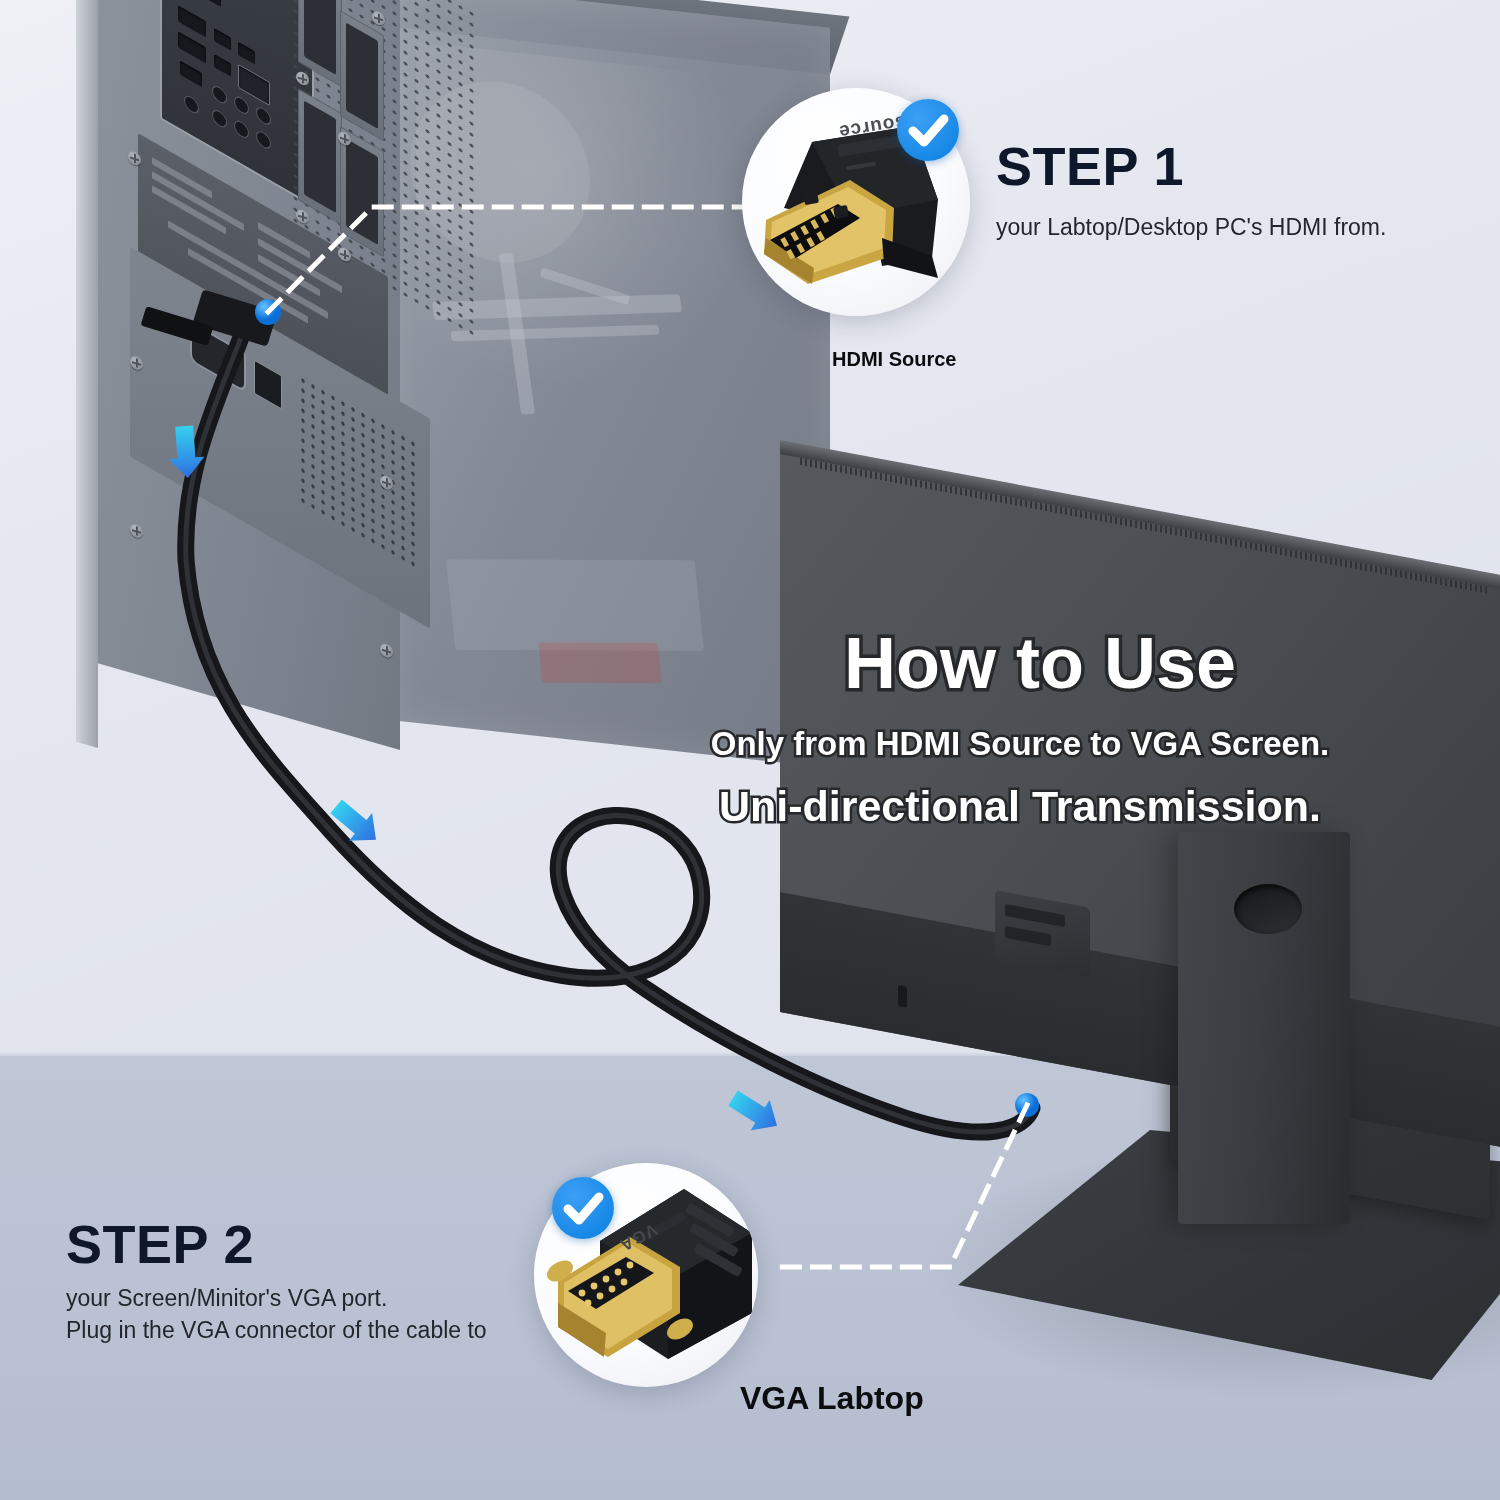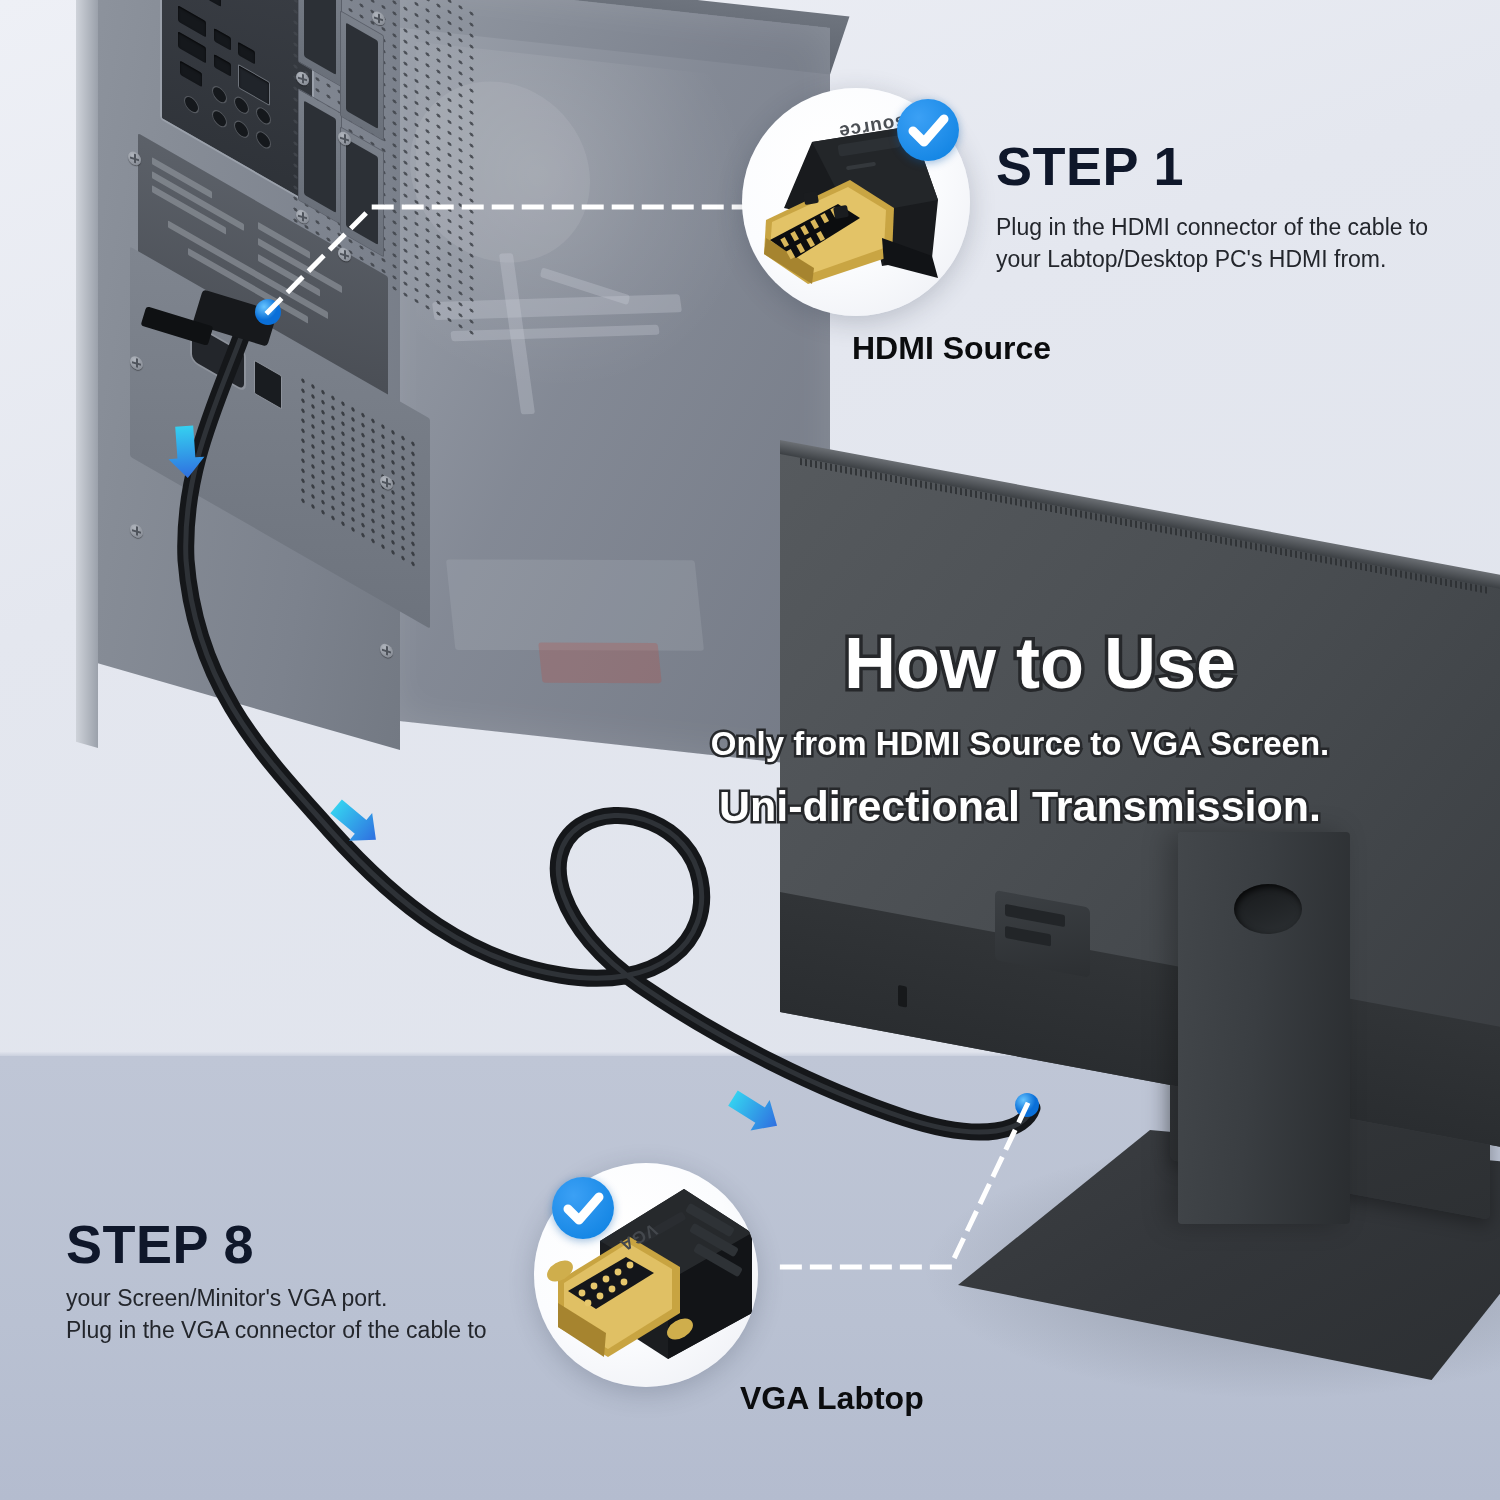--- a/index.html
+++ b/index.html
@@ -354,26 +354,25 @@
   </div>
 
   <div class="check" style="left:552px;top:1177px;">
     <svg viewBox="0 0 62 62" width="62" height="62">
       <path d="M16,32 L27,43 L47,20" fill="none" stroke="#fff" stroke-width="9" stroke-linecap="round" stroke-linejoin="round"></path>
     </svg>
   </div>
 
   <div class="step-title" style="left:996px;top:135px;font-size:54px;">STEP 1</div>
   <div class="step-body" style="left:996px;top:212px;font-size:23px;">
-    <div>Plug in the HDMI connector of the cable to</div>
     <div>your Labtop/Desktop PC's HDMI from.</div>
   </div>
-  <div class="cap" style="left:832px;top:330px;font-size:32px;margin-left:20px;">HDMI Source</div>
-
-  <div class="step-title" style="left:66px;top:1213px;font-size:54px;">STEP 8</div>
+  <div class="cap" style="left:832px;top:348px;font-size:20px;">HDMI Source</div>
+
+  <div class="step-title" style="left:66px;top:1213px;font-size:54px;">STEP 2</div>
   <div class="step-body" style="left:66px;top:1283px;font-size:23px;">
     <div>your Screen/Minitor's VGA port.</div>
     <div>Plug in the VGA connector of the cable to</div>
   </div>
   <div class="cap" style="left:740px;top:1380px;font-size:32px;">VGA Labtop</div>
 
   <div class="hero" style="left:600px;top:622px;width:880px;font-size:72px;">How to Use</div>
   <div class="hero-sub" style="left:560px;top:725px;width:920px;font-size:33px;">Only from HDMI Source to VGA Screen.</div>
   <div class="hero-sub" style="left:560px;top:782px;width:920px;font-size:43px;">Uni-directional Transmission.</div>
 

